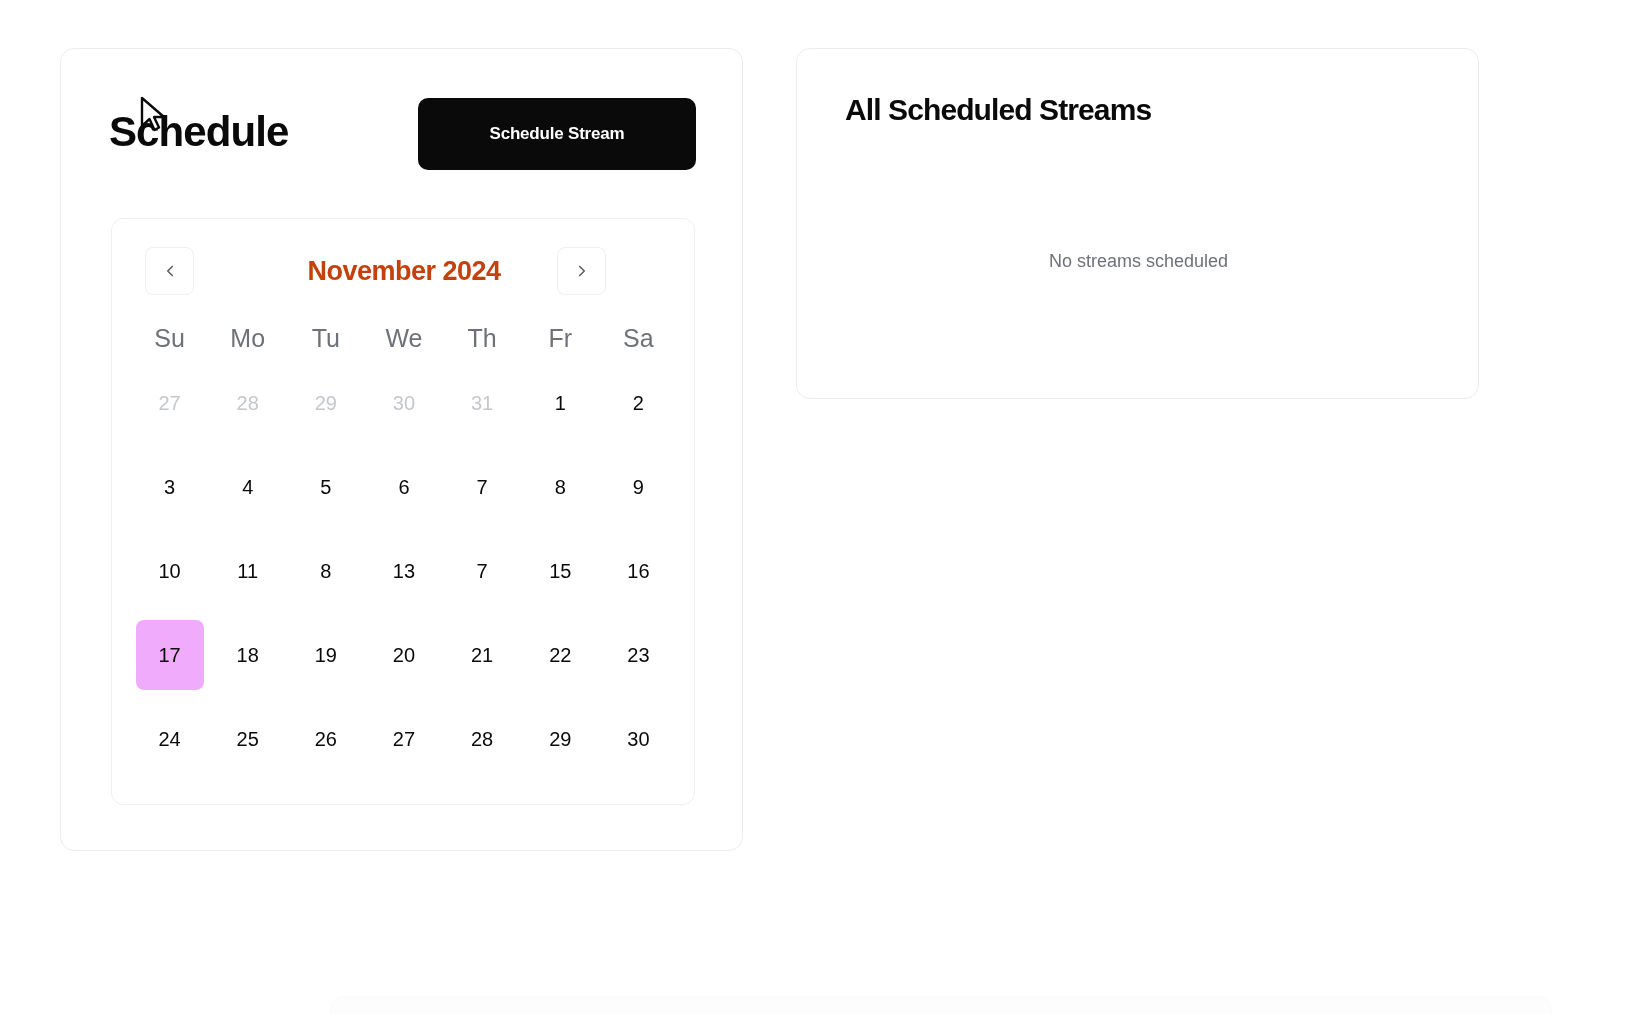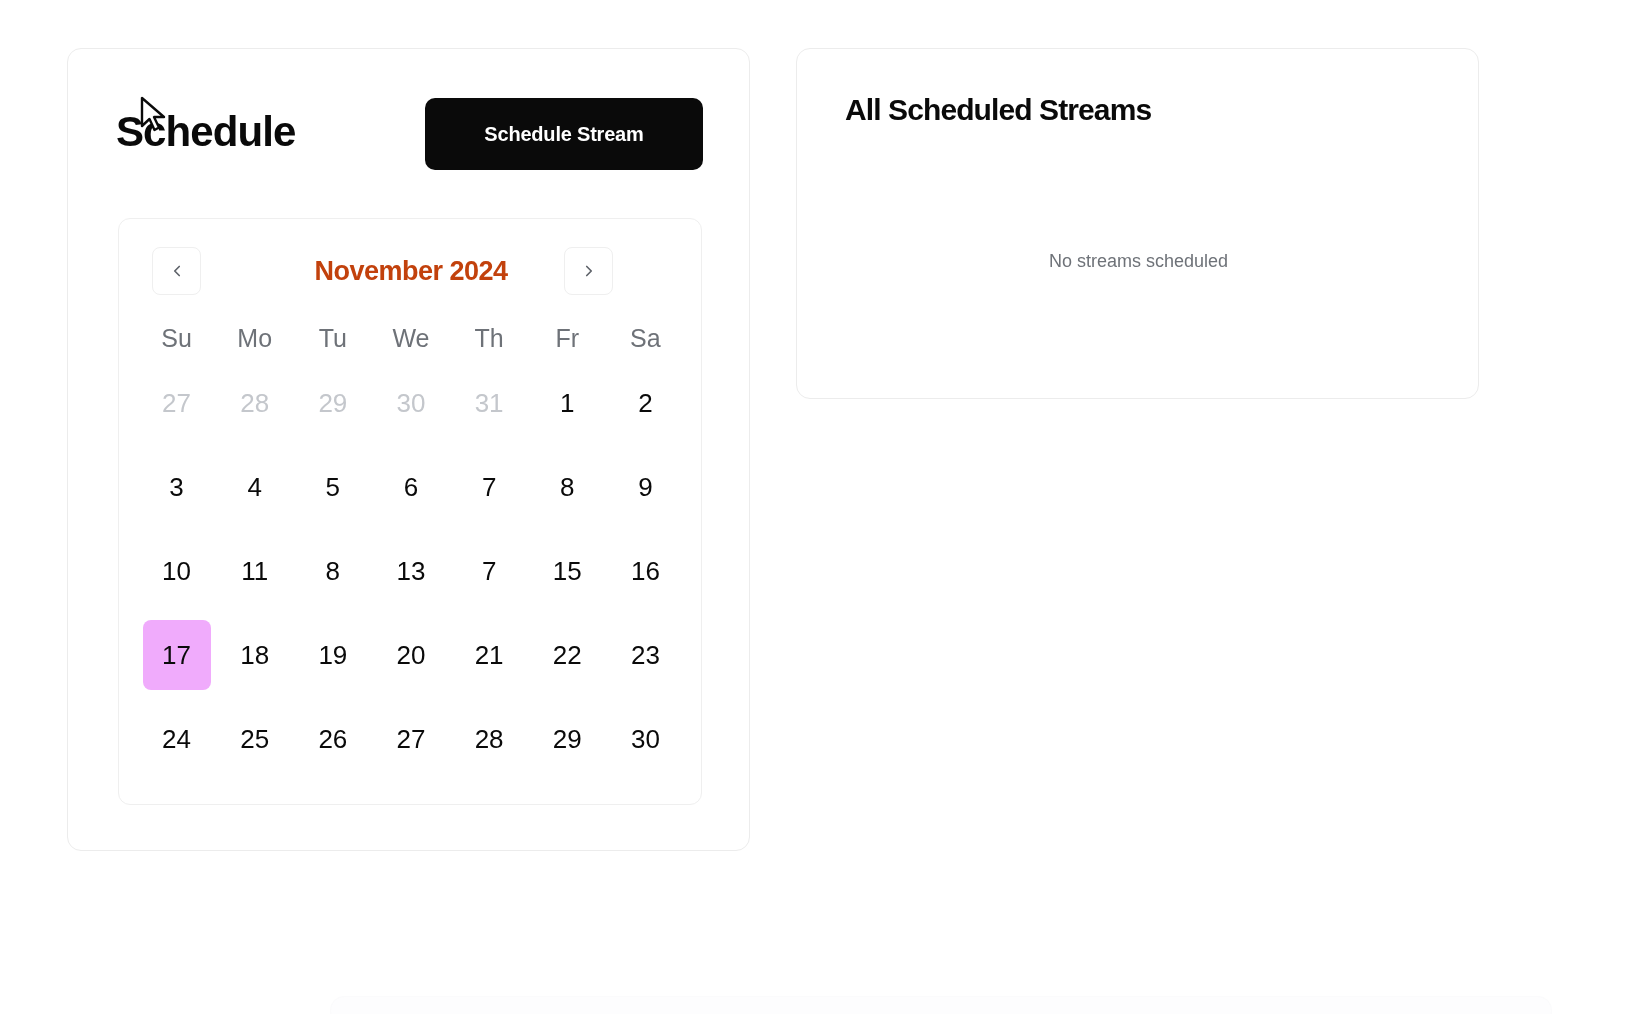--- a/index.html
+++ b/index.html
@@ -23,21 +23,21 @@
 
   
   .card {
     position: absolute;
     background: #ffffff;
     border: 1px solid #ececec;
     border-radius: 14px;
   }
 
   .schedule-card {
-    left: 67px;
+    left: 60px;
     top: 48px;
     width: 683px;
     height: 803px;
   }
 
   .streams-card {
     left: 796px;
     top: 48px;
     width: 683px;
     height: 351px;
@@ -68,21 +68,21 @@
     position: absolute;
     right: 0;
     top: 0;
     width: 278px;
     height: 72px;
     background: #0a0a0a;
     color: #ffffff;
     border: none;
     border-radius: 10px;
     font-family: "Liberation Sans", sans-serif;
-    font-size: 20px;
+    font-size: 17px;
     font-weight: 700;
     letter-spacing: -0.2px;
     cursor: pointer;
     display: flex;
     align-items: center;
     justify-content: center;
   }
 
   
   .calendar {
@@ -150,21 +150,21 @@
     width: 538px;
     justify-content: space-between;
   }
 
   .cal-cell {
     width: 69.14px;
     height: 84px;
     display: flex;
     align-items: center;
     justify-content: center;
-    font-size: 26px;
+    font-size: 20px;
     color: #0a0a0a;
     position: relative;
   }
 
   .cal-head-row .cal-cell {
     height: 46px;
     font-size: 25px;
     color: #6e7278;
   }
 

